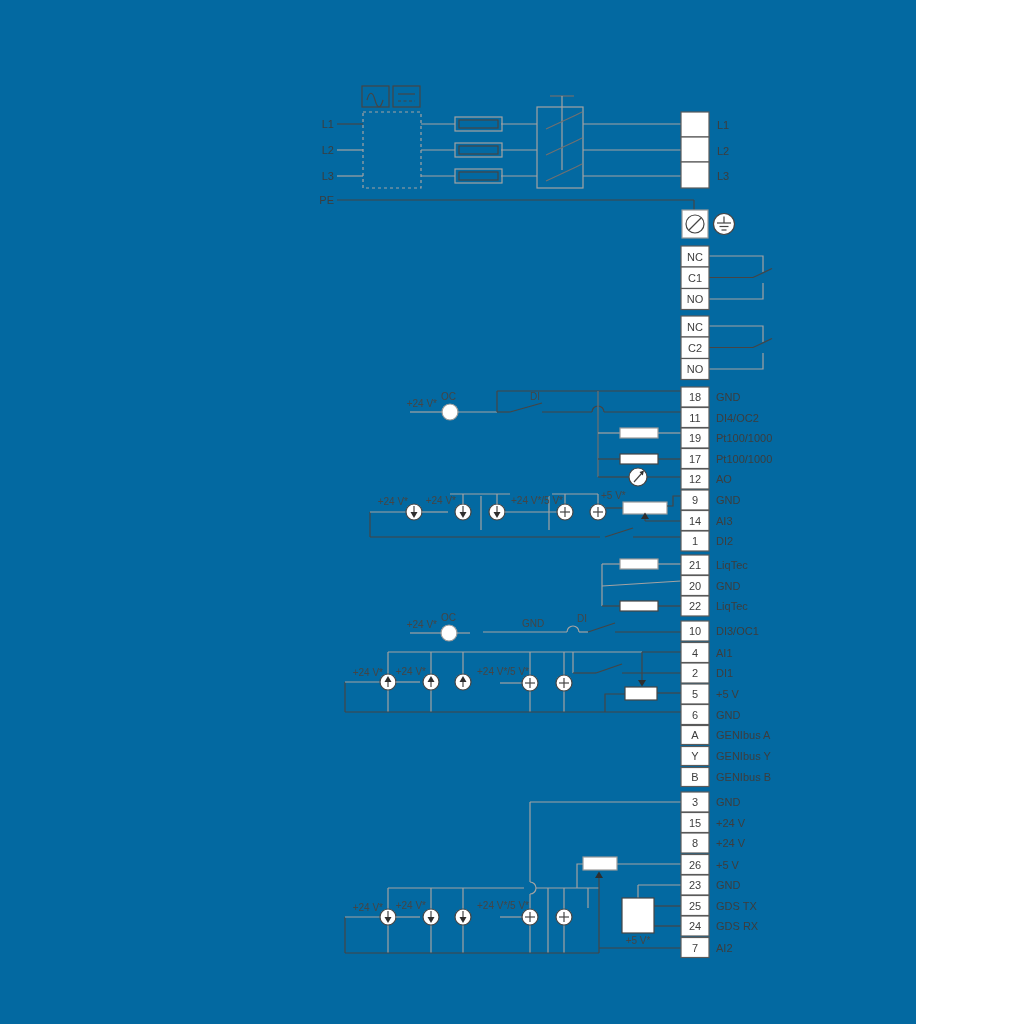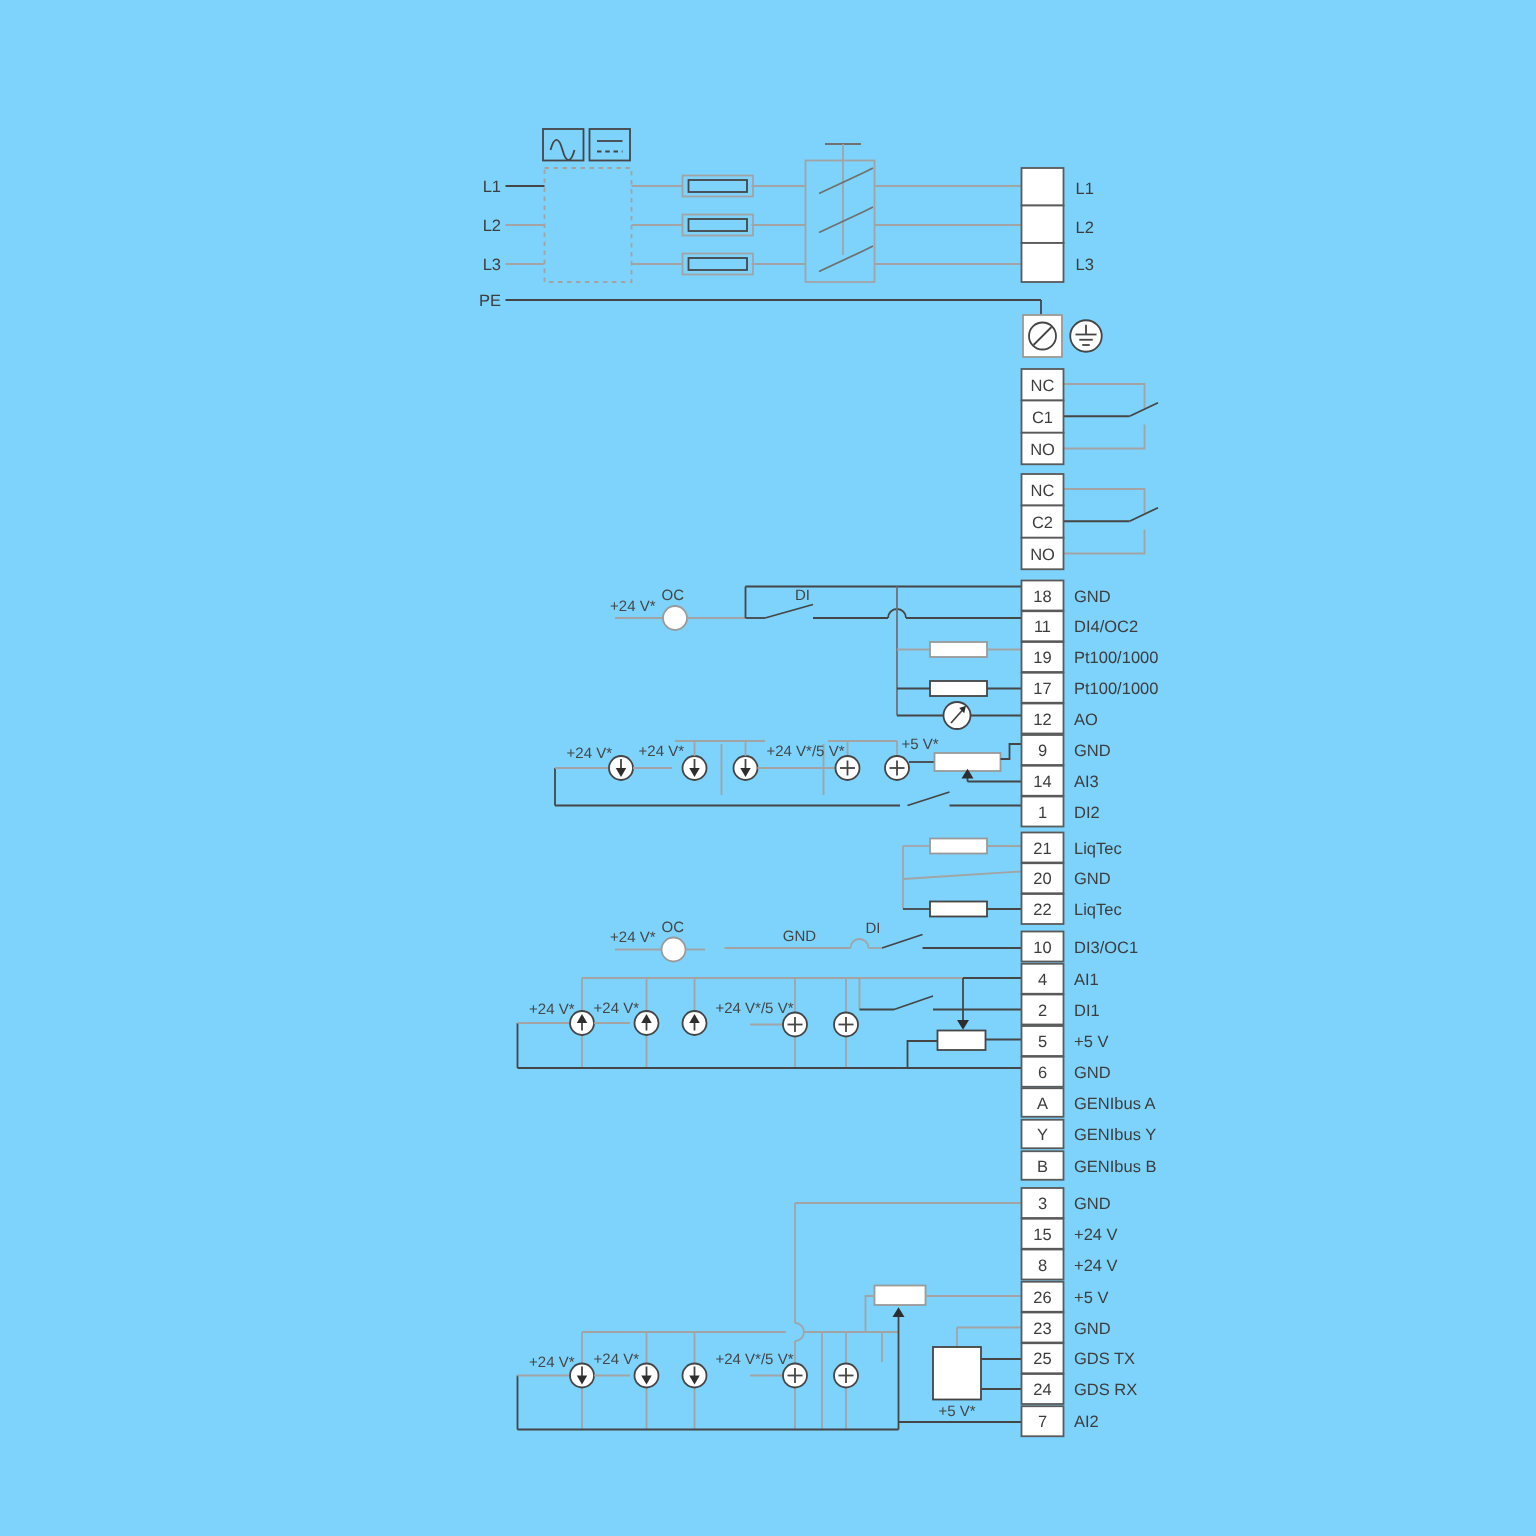--- a/index.html
+++ b/index.html
@@ -1,16 +1,16 @@
 <!DOCTYPE html>
 <html><head>
 <meta charset="utf-8">
 <style>
   html,body{margin:0;padding:0;background:#ffffff;}
-  .stage{width:1024px;height:1024px;background:#7dd3fc;position:relative;}
+  .stage{width:916px;height:1024px;background:#0369a1;position:relative;}
   svg{display:block;}
   .t{font-family:"Liberation Sans","DejaVu Sans",sans-serif;font-size:11px;fill:#3d3d3d;}
   .ta{font-family:"Liberation Sans","DejaVu Sans",sans-serif;font-size:10px;fill:#454545;}
   .num{text-anchor:middle;}
   .end{text-anchor:end;}
   .mid{text-anchor:middle;}
   .lb{stroke:#454545;stroke-width:1.2;fill:none;}
   .lg{stroke:#a3a3a3;stroke-width:1.2;fill:none;}
   .lm{stroke:#707070;stroke-width:1.2;fill:none;}
   .cell{fill:#fff;stroke:#5a5a5a;stroke-width:1.2;}

